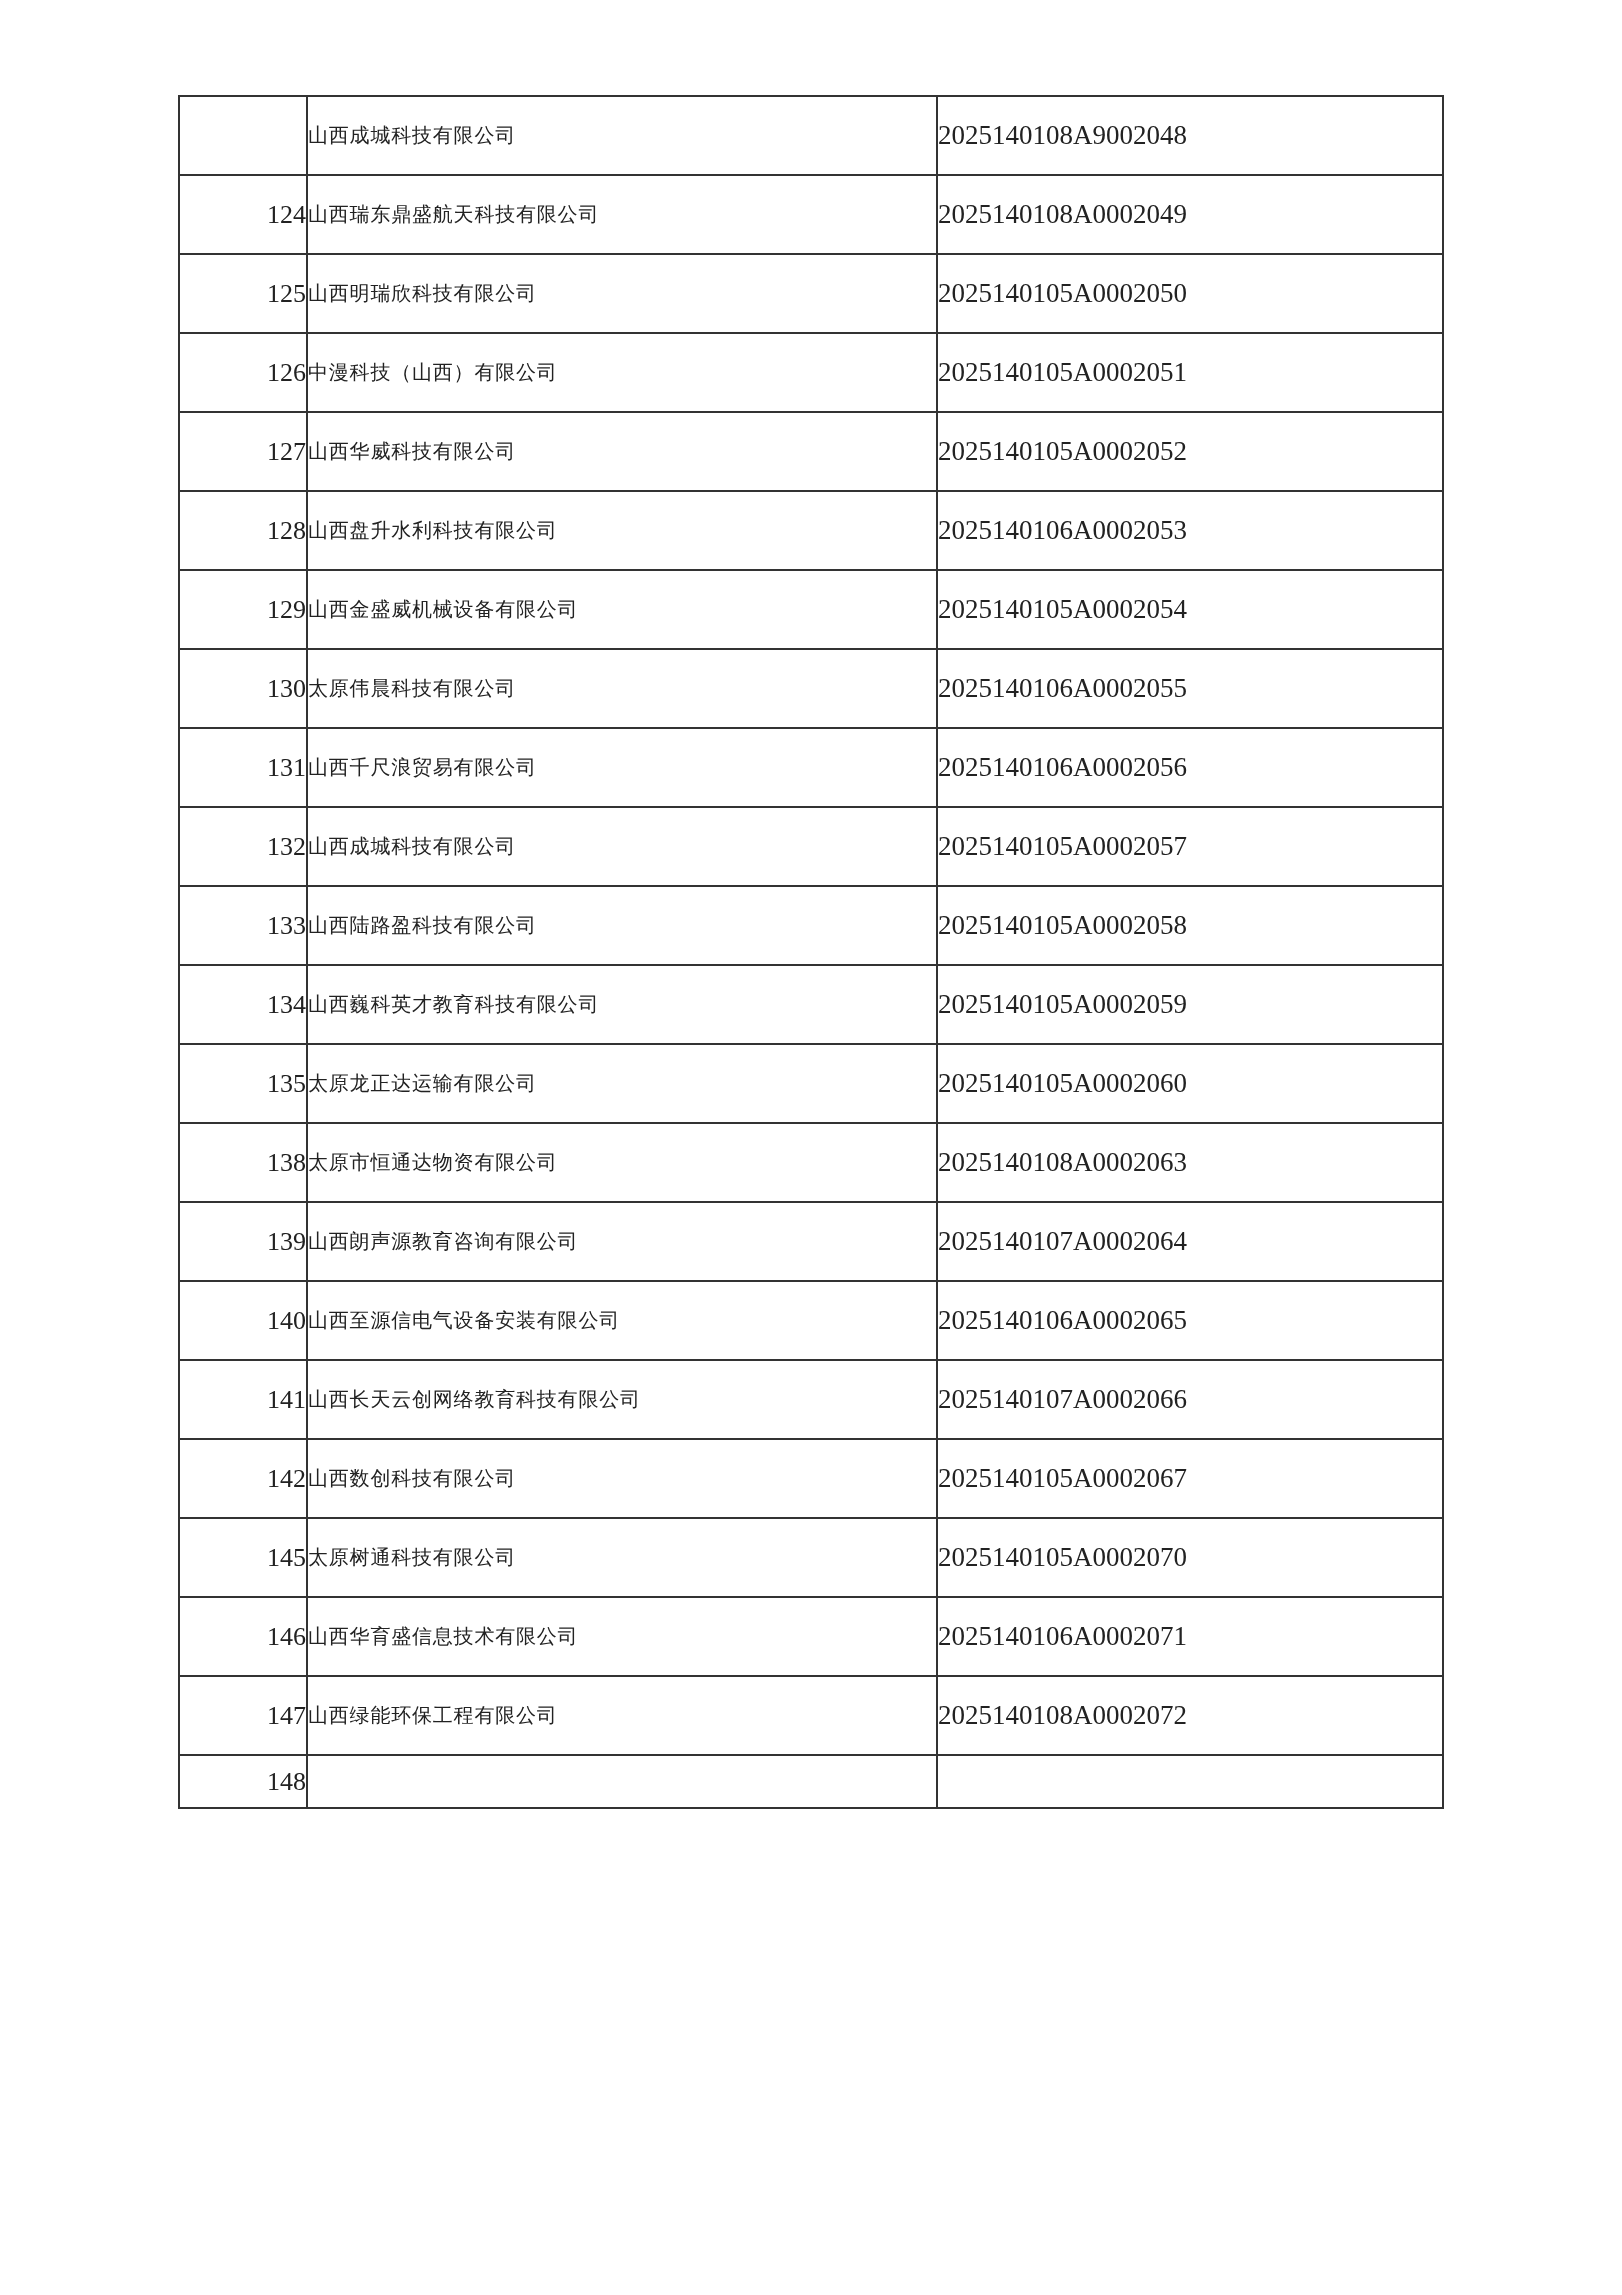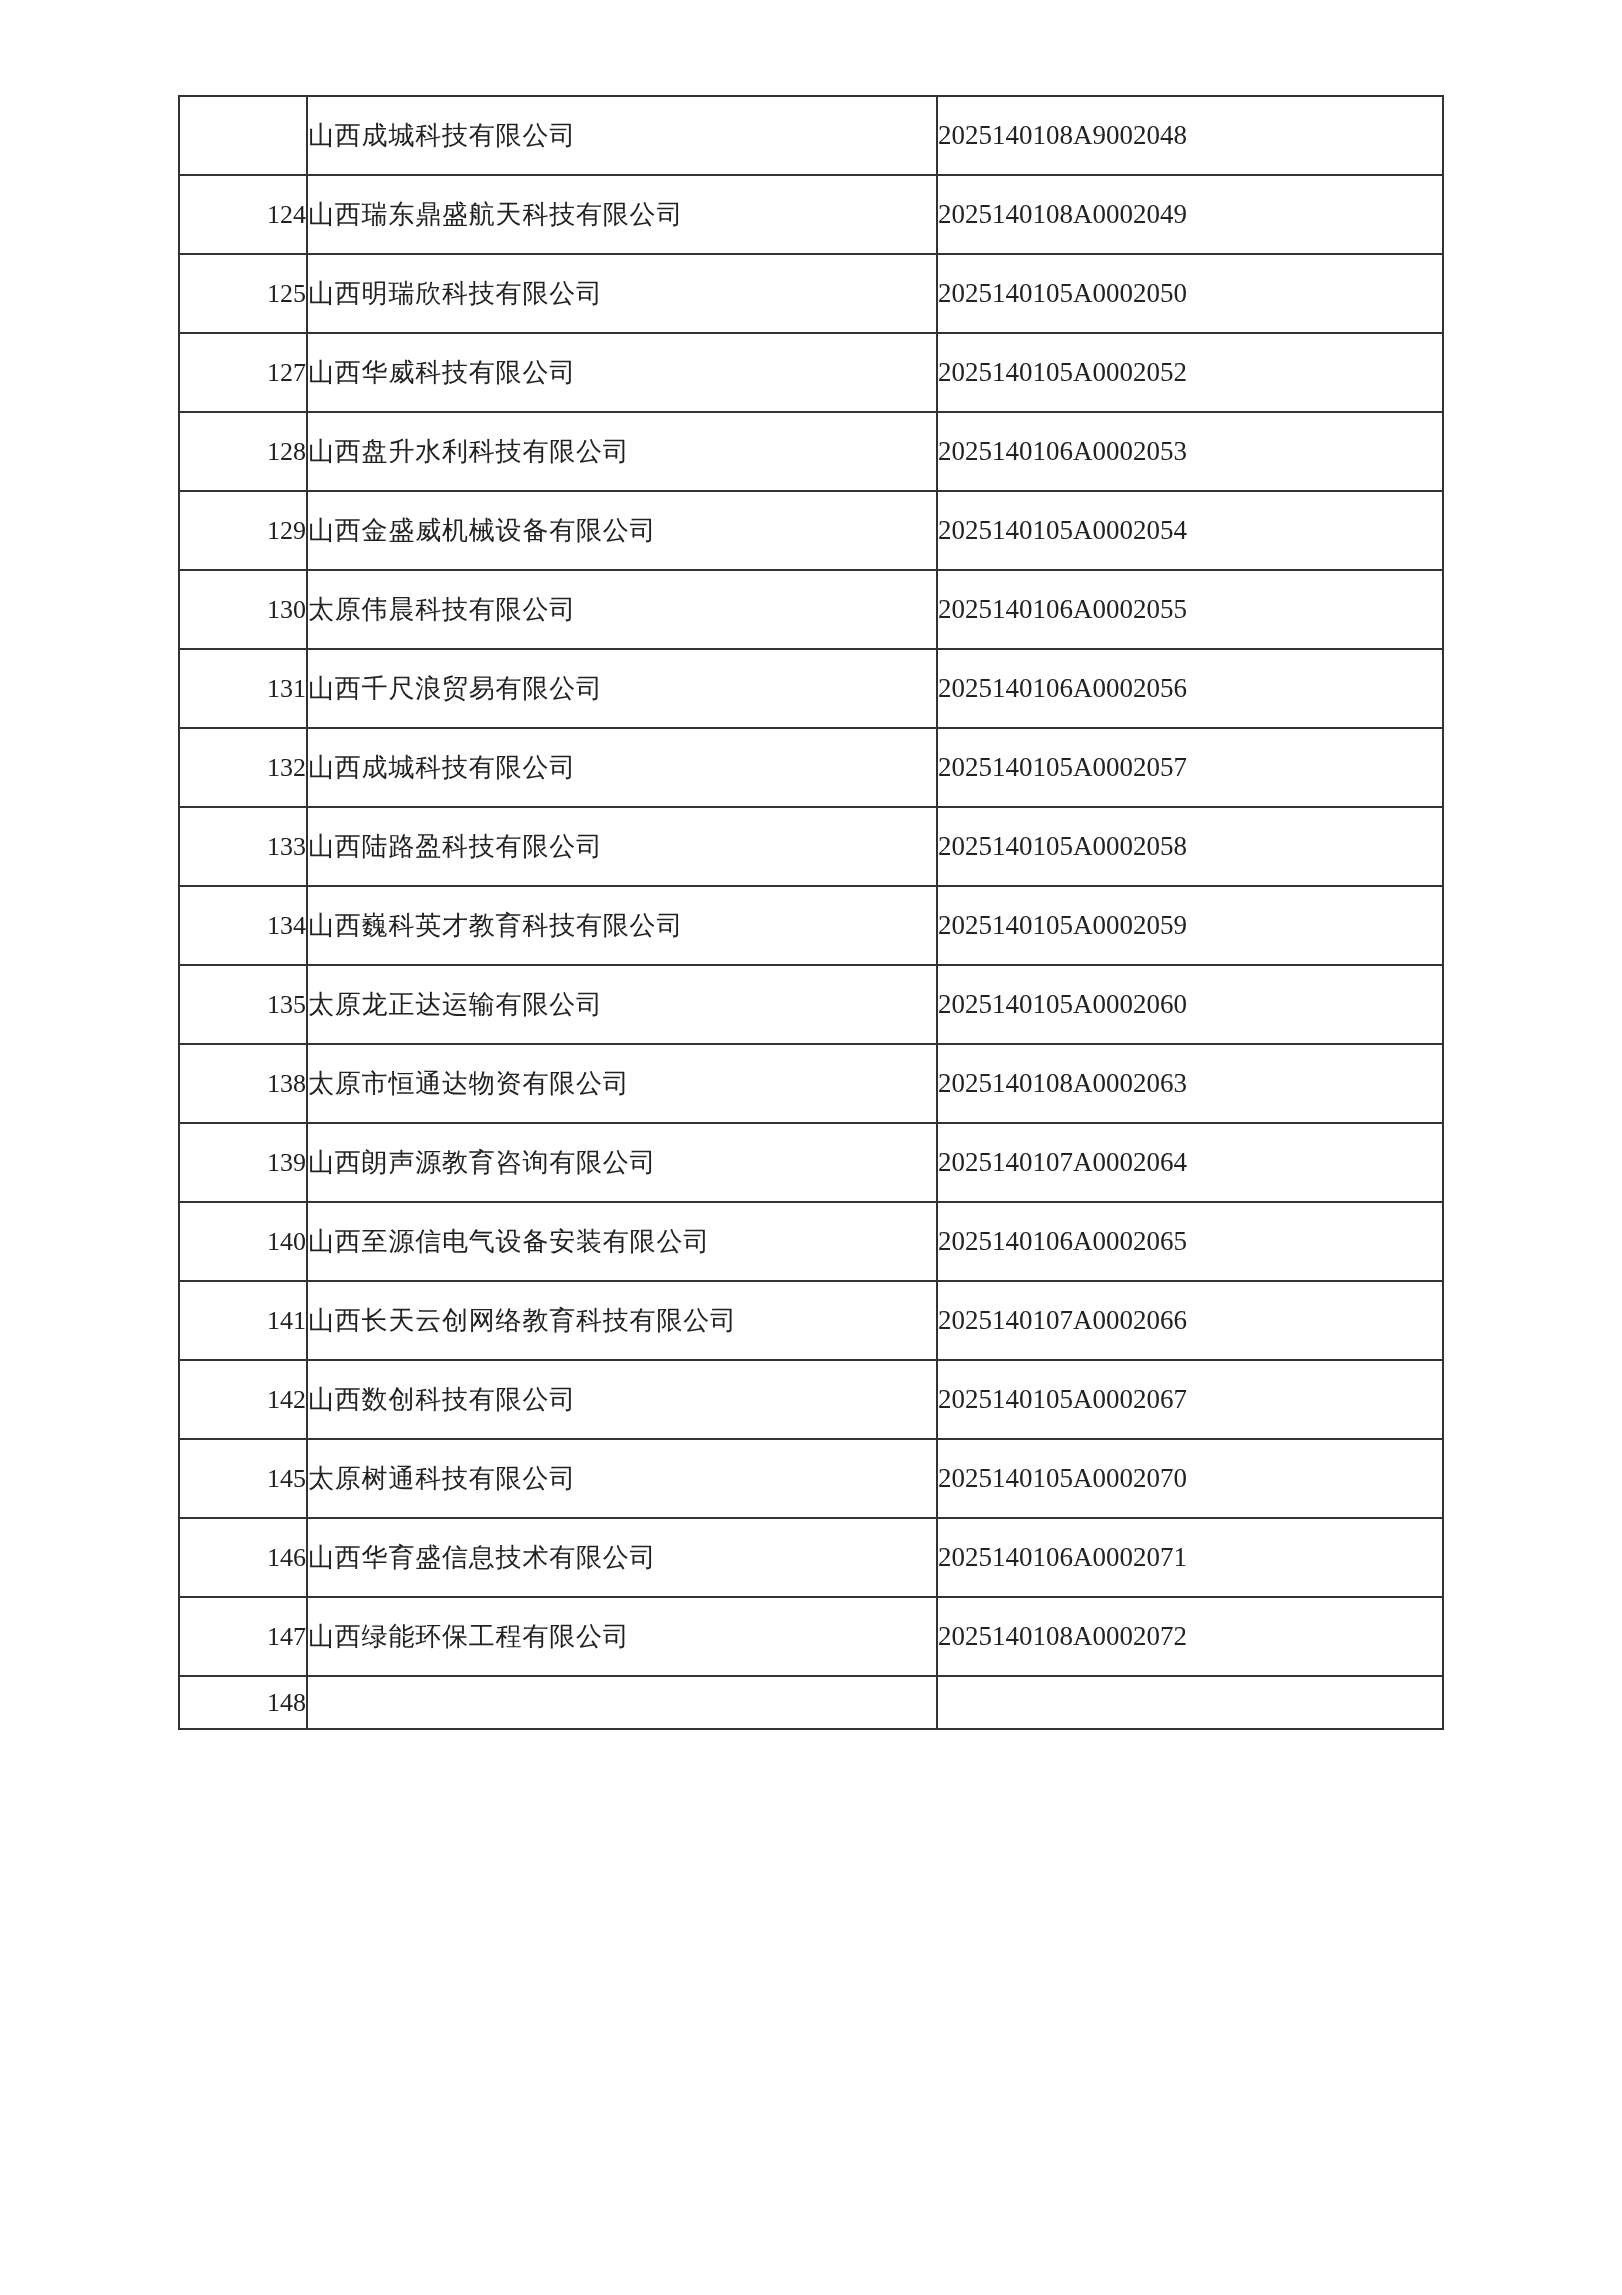--- a/index.html
+++ b/index.html
@@ -20,21 +20,21 @@
   col.c2 { width: 630px; }
   col.c3 { width: 506px; }
   td.num {
     text-align: right;
     font-family: "Liberation Serif", "DejaVu Serif", serif;
     font-size: 26px;
   }
   td.name {
     padding-left: 24px;
     font-family: "DejaVu Sans", "Liberation Sans", sans-serif;
-    font-size: 26px;
+    font-size: 20px;
     letter-spacing: 0.8px;
     white-space: nowrap;
     margin-left: 32px;
   }
   td.code {
     padding-left: 20px;
     font-family: "Liberation Serif", "DejaVu Serif", serif;
     font-size: 27px;
     white-space: nowrap;
     margin-left: 36px;
@@ -58,20 +58,25 @@
         </tr>
       <tr>
           <td class="num">124</td>
           <td class="name">山西瑞东鼎盛航天科技有限公司</td>
           <td class="code">2025140108A0002049</td>
         </tr>
       <tr>
           <td class="num">125</td>
           <td class="name">山西明瑞欣科技有限公司</td>
           <td class="code">2025140105A0002050</td>
+        </tr>
+      <tr>
+          <td class="num">126</td>
+          <td class="name">中漫科技（山西）有限公司</td>
+          <td class="code">2025140105A0002051</td>
         </tr>
       <tr>
           <td class="num">127</td>
           <td class="name">山西华威科技有限公司</td>
           <td class="code">2025140105A0002052</td>
         </tr>
       <tr>
           <td class="num">128</td>
           <td class="name">山西盘升水利科技有限公司</td>
           <td class="code">2025140106A0002053</td>

